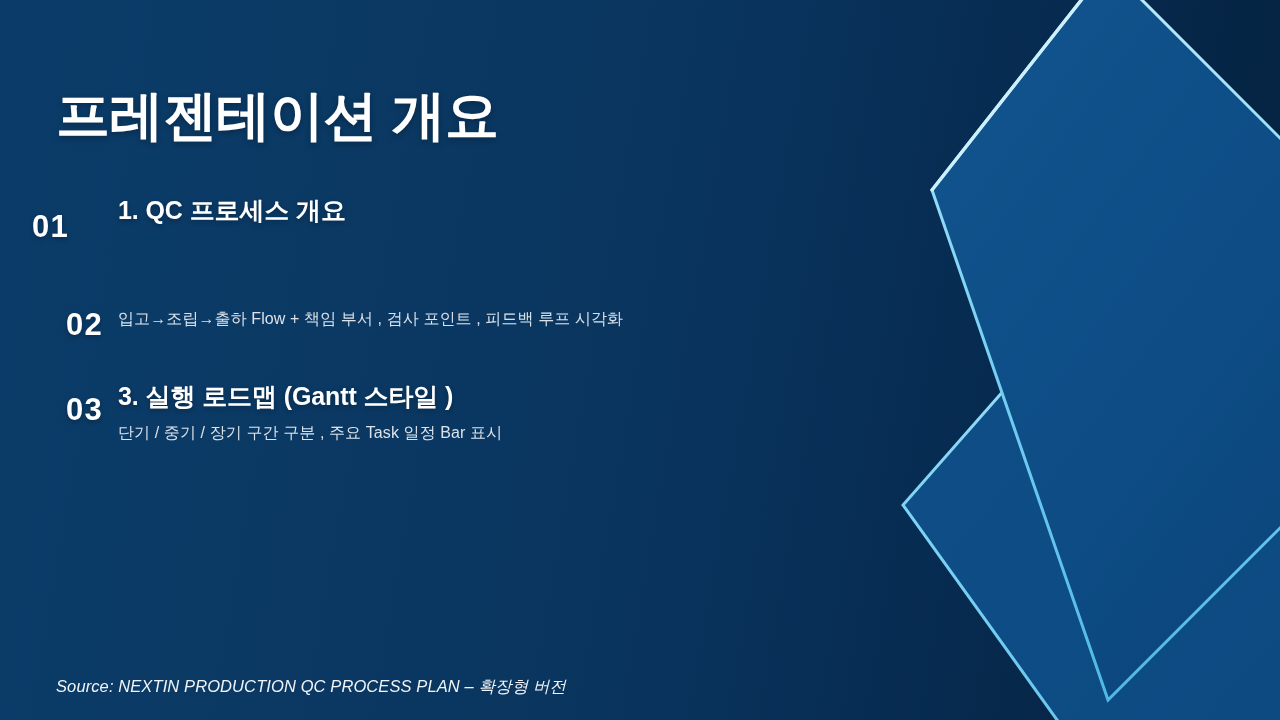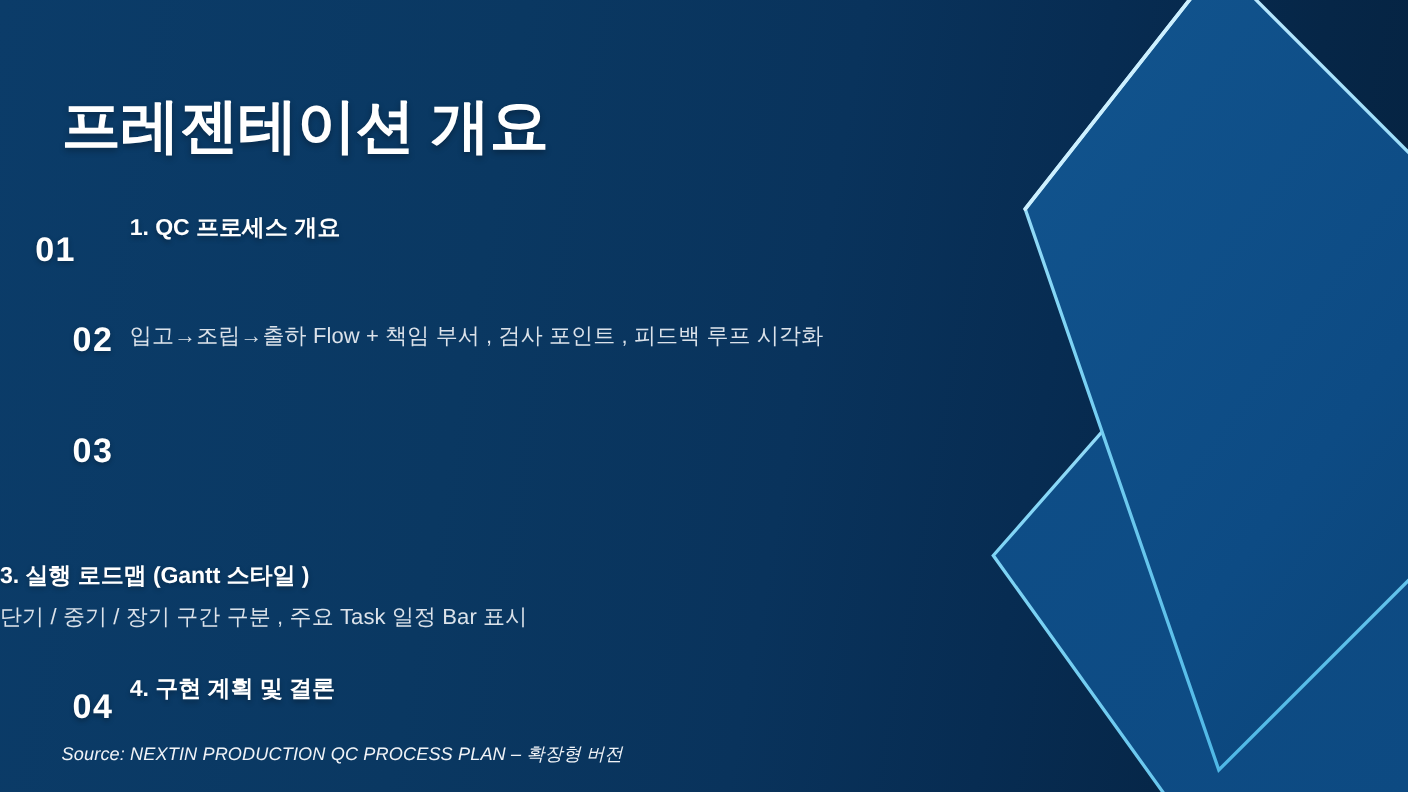--- a/index.html
+++ b/index.html
@@ -67,42 +67,42 @@
     padding-left: 66px;
     font-size: 31px;
     font-weight: 700;
     color: #ffffff;
     letter-spacing: 1.2px;
     line-height: 1;
     text-shadow: 0 2px 5px rgba(0,0,0,0.28);
   }
   .agenda-body { flex: 1 1 auto; }
   .agenda-head {
-    font-size: 21px;
+    font-size: 25px;
     font-weight: 700;
     color: #ffffff;
     line-height: 1.15;
     letter-spacing: -0.1px;
     white-space: nowrap;
     text-shadow: 0 2px 5px rgba(0,0,0,0.28);
   }
   .agenda-sub {
     margin-top: 12px;
-    font-size: 20px;
+    font-size: 16px;
     font-weight: 400;
     color: #dbe2ea;
     line-height: 1.3;
     letter-spacing: 0.1px;
     white-space: nowrap;
   }
 
   
   .row-01 { margin-top: 0px; }
-  .row-02 { margin-top: 39px; }
-  .row-03 { margin-top: 58px; flex-direction: column; }
+  .row-02 { margin-top: 55px; }
+  .row-03 { margin-top: 42px; }
   .row-04 { margin-top: 41px; }
 
   .row-01 .agenda-num { margin-top: 15px; padding-left: 32px; }
   .row-02 .agenda-num { margin-top: 12px; }
   .row-03 .agenda-num { margin-top: 12px; }
   .row-04 .agenda-num { margin-top: 12px; }
 
   
   .source {
     position: absolute;
@@ -169,26 +169,20 @@
     </div>
 
     <div class="agenda-row row-03">
       <div class="agenda-num">03</div>
       <div class="agenda-body">
         <div class="agenda-head">3. 실행 로드맵 (Gantt 스타일 )</div>
         <div class="agenda-sub">단기 / 중기 / 장기 구간 구분 , 주요 Task 일정 Bar 표시</div>
       </div>
     </div>
 
-    <div class="agenda-row row-04">
-      <div class="agenda-num">04</div>
-      <div class="agenda-body">
-        <div class="agenda-head">4. 구현 계획 및 결론</div>
-      </div>
-    </div>
 
   </div>
 
   <div class="source">
     <div>Source: NEXTIN PRODUCTION QC PROCESS PLAN –  확장형 버전</div>
   </div>
 
 </div>
 
 </body></html>

